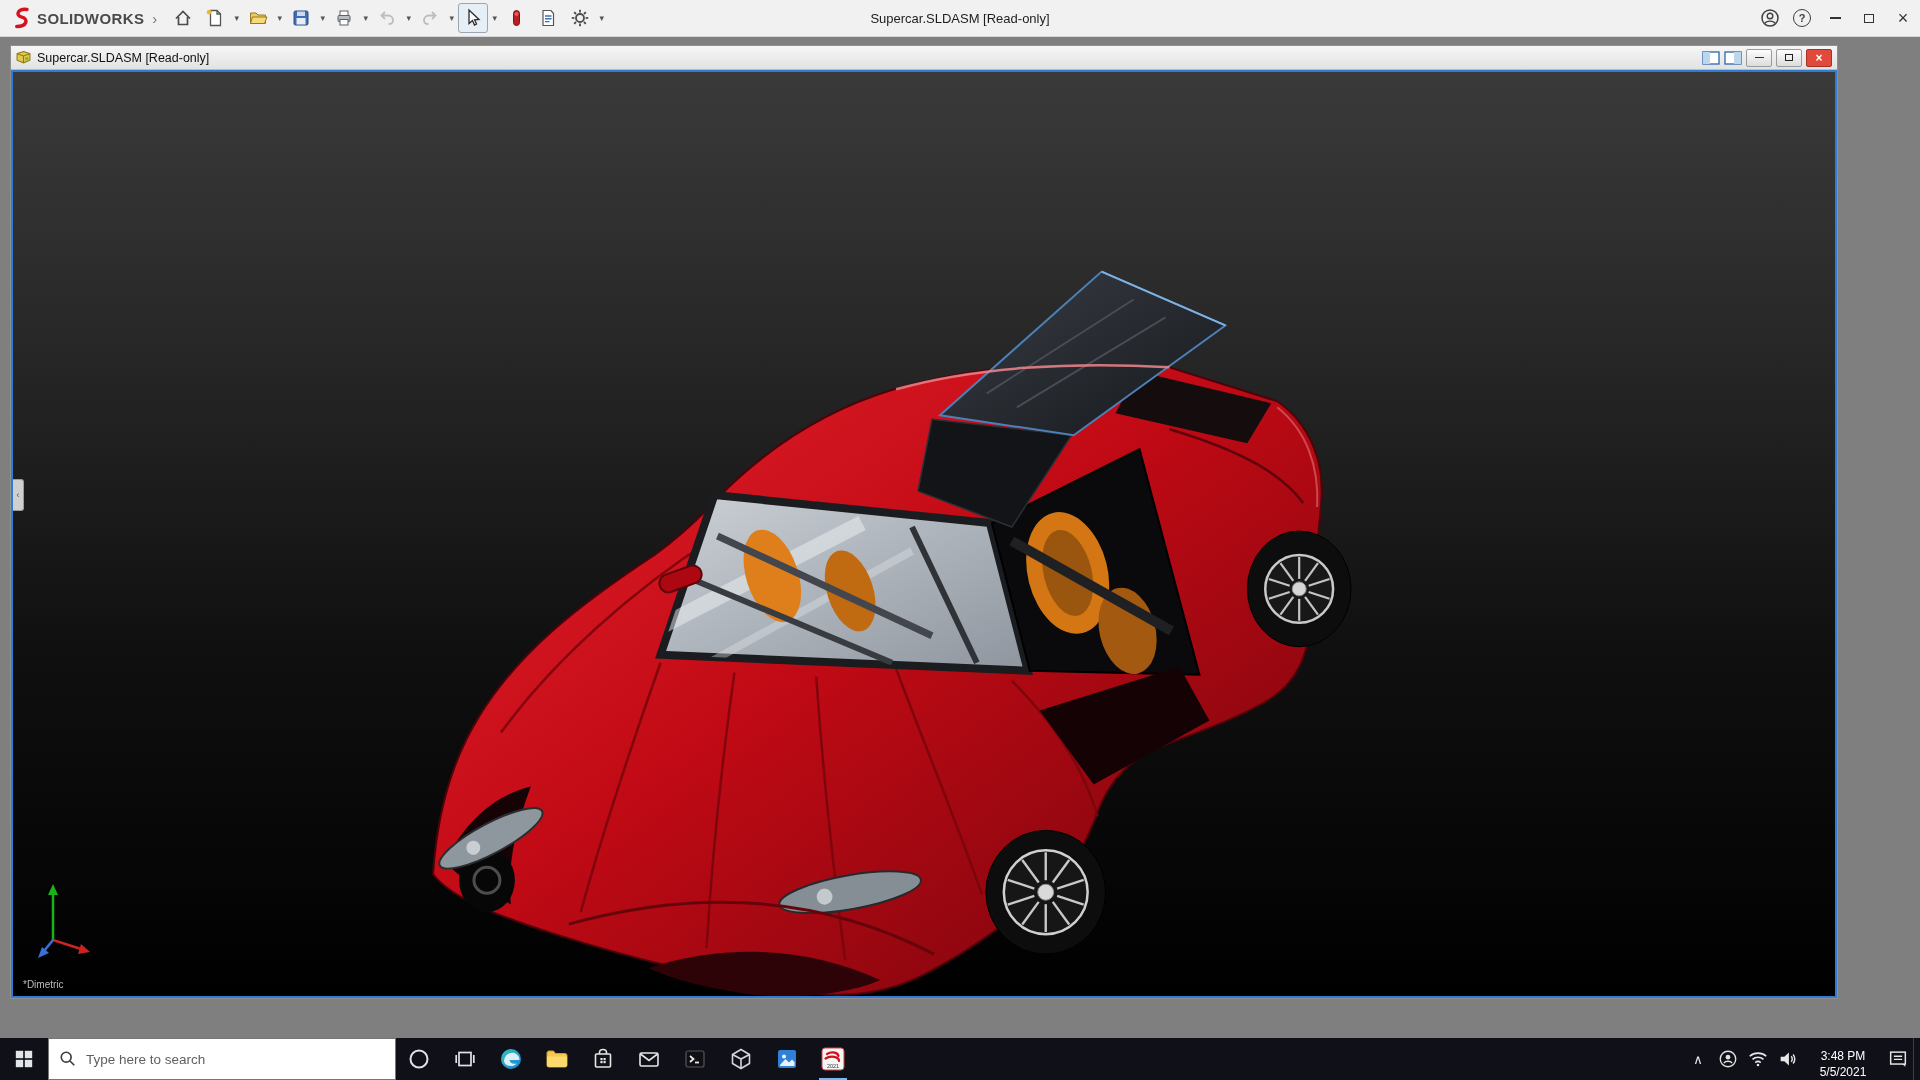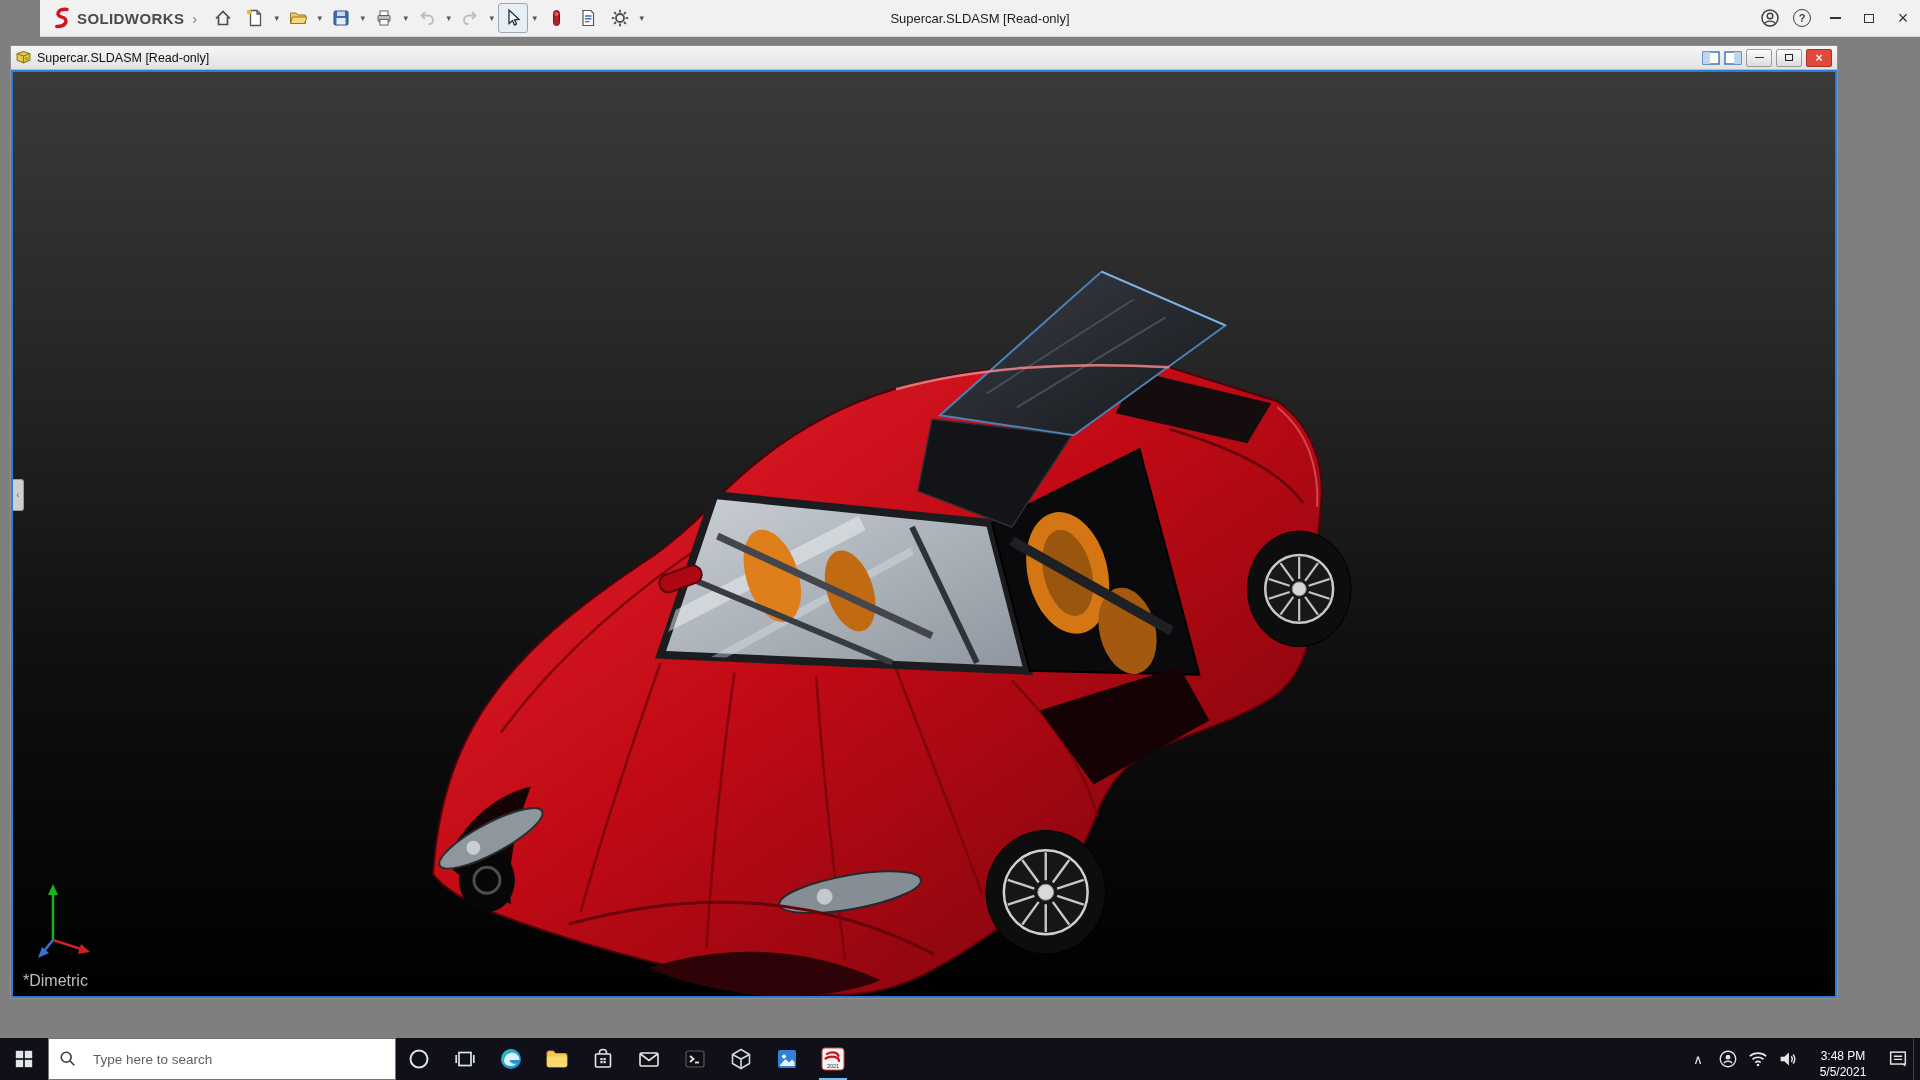--- a/index.html
+++ b/index.html
@@ -2,21 +2,21 @@
 <html><head>
 <meta charset="utf-8">
 <style>
   * { box-sizing: border-box; margin: 0; padding: 0; }
   html,body { width:1920px; height:1080px; overflow:hidden; }
   body { font-family:"Liberation Sans","DejaVu Sans",sans-serif; background:#7f7f7f; }
   .screen { position:relative; width:1920px; height:1080px; }
 
   
   .appbar { position:absolute; top:0; left:0; right:0; height:37px; background:#f1f1f1;
-            border-bottom:1px solid #d6d6d6; display:flex; align-items:center; z-index:5;margin-left:40px; }
+            border-bottom:1px solid #d6d6d6; display:flex; align-items:center; z-index:5; }
   .brand { display:flex; align-items:center; gap:5px; padding:0 4px 0 10px; }
   .brand-text { font-weight:bold; color:#4a4a4a; font-size:15px; letter-spacing:.4px; }
   .flyout-arrow { color:#777; font-size:15px; margin:0 10px 0 4px; }
   .tbtn { height:30px; min-width:30px; display:flex; align-items:center; justify-content:center;
           border-radius:3px; margin:0 1px; border:1px solid transparent; }
   .tbtn.disabled { opacity:.38; }
   .tbtn.active { border:1px solid #9aa7b5; background:#e6eef6; }
   .caret { font-size:9px; color:#555; width:11px; display:flex; justify-content:center; align-items:center; height:30px; }
   .apptitle { position:absolute; left:50%; top:50%; transform:translate(-50%,-50%); font-size:13px; color:#1d1d1d; white-space:nowrap; }
   .appbar-right { position:absolute; right:0; top:0; height:100%; display:flex; align-items:center; }
@@ -37,33 +37,33 @@
   .docctl { width:26px; height:18px; display:flex; align-items:center; justify-content:center;
             border:1px solid #9a9a9a; background:linear-gradient(#fdfdfd,#dcdcdc); border-radius:2px;
             font-size:12px; color:#222; line-height:1; }
   .docctl.close { background:#e04a3c; border-color:#a8321f; color:#fff; font-weight:bold; }
   .restore-sm { width:8px; height:7px; border:1.2px solid #222; }
 
   .viewport { position:relative; flex:1; border:2px solid #2e7cd6; overflow:hidden;
               background:linear-gradient(180deg,#3a3a3a 0%,#282828 28%,#101010 62%,#000 100%); }
   .car-svg { position:absolute; inset:0; width:100%; height:100%; }
   .triad { position:absolute; left:20px; bottom:34px; }
-  .view-label { position:absolute; left:10px; bottom:6px; color:#bdbdbd; font-size:16px; }
+  .view-label { position:absolute; left:10px; bottom:6px; color:#bdbdbd; font-size:10px; }
   .collapse-tab { position:absolute; left:0; top:44%; width:11px; height:32px; background:#cfcfcf;
                   border:1px solid #9a9a9a; border-left:none; border-radius:0 3px 3px 0;
                   display:flex; align-items:center; justify-content:center; color:#555; font-size:9px; }
 
   
   .taskbar { position:absolute; left:0; right:0; bottom:0; height:42px; background:#101019;
              display:flex; align-items:stretch; color:#e8e8e8; z-index:6; }
   .startbtn { width:48px; display:flex; align-items:center; justify-content:center; }
   .searchbox { width:348px; background:#ffffff; border:1px solid #767676; display:flex; align-items:center;
                padding:0 10px; gap:9px; }
   .search-input { border:none; outline:none; flex:1; font-size:13.5px; color:#c2410c; background:transparent;
-                  font-family:"Liberation Sans","DejaVu Sans",sans-serif;margin-left:7px; }
+                  font-family:"Liberation Sans","DejaVu Sans",sans-serif; }
   .search-input::placeholder { color:#5f5f5f; }
   .tb-btn { width:46px; display:flex; align-items:center; justify-content:center; position:relative; }
   .run-indicator { position:absolute; bottom:0; left:9px; right:9px; height:2px; background:#76b9ed; }
   .tray { margin-left:auto; display:flex; align-items:stretch; }
   .tray-btn { width:30px; display:flex; align-items:center; justify-content:center; font-size:13px; color:#e6e6e6; }
   .clock { width:80px; display:flex; flex-direction:column; align-items:center; justify-content:center;
            font-size:12px; line-height:1.3; color:#fff;margin-top:12px; }
   .showdesk { width:7px; border-left:1px solid #3c3c4a; }
 </style>
 </head>

